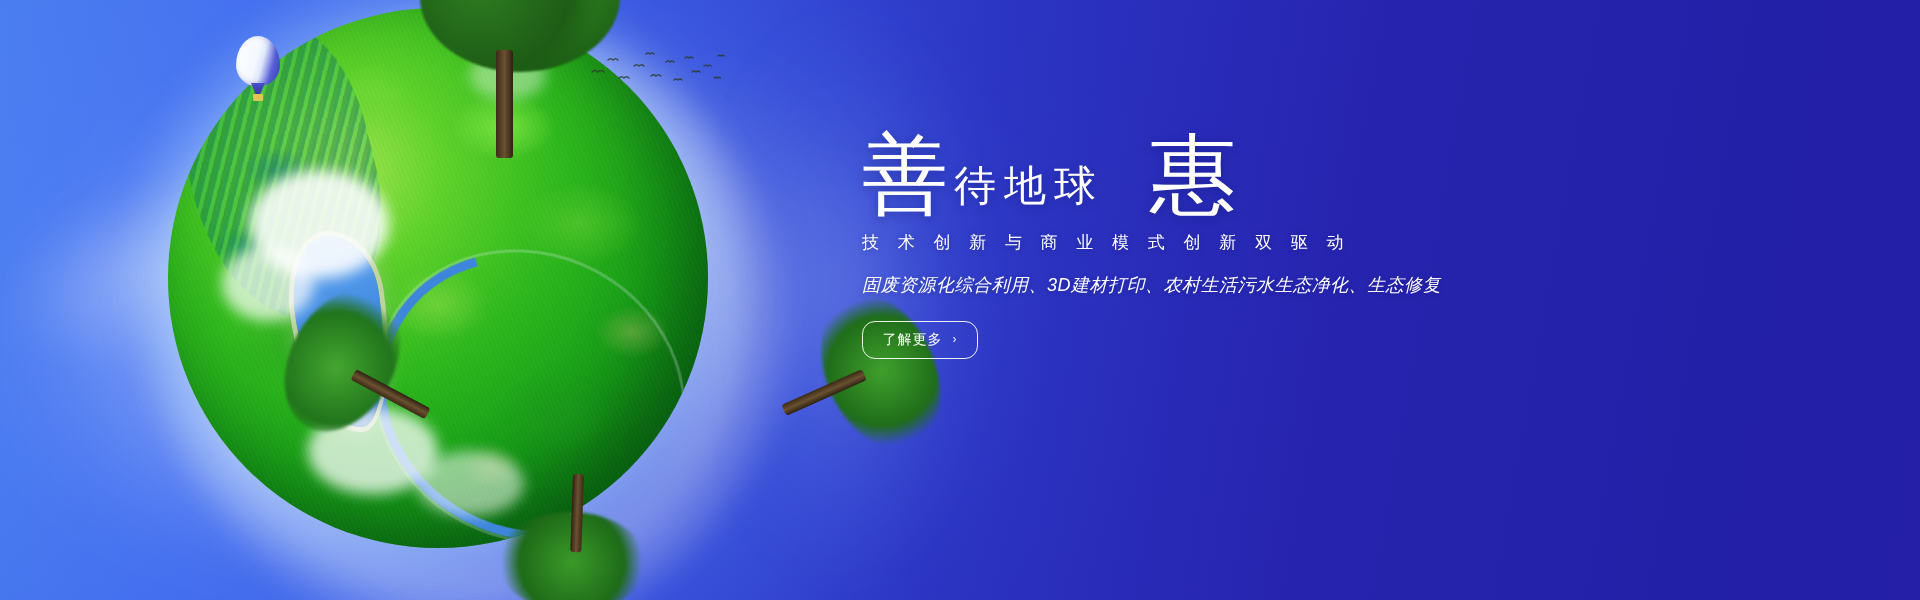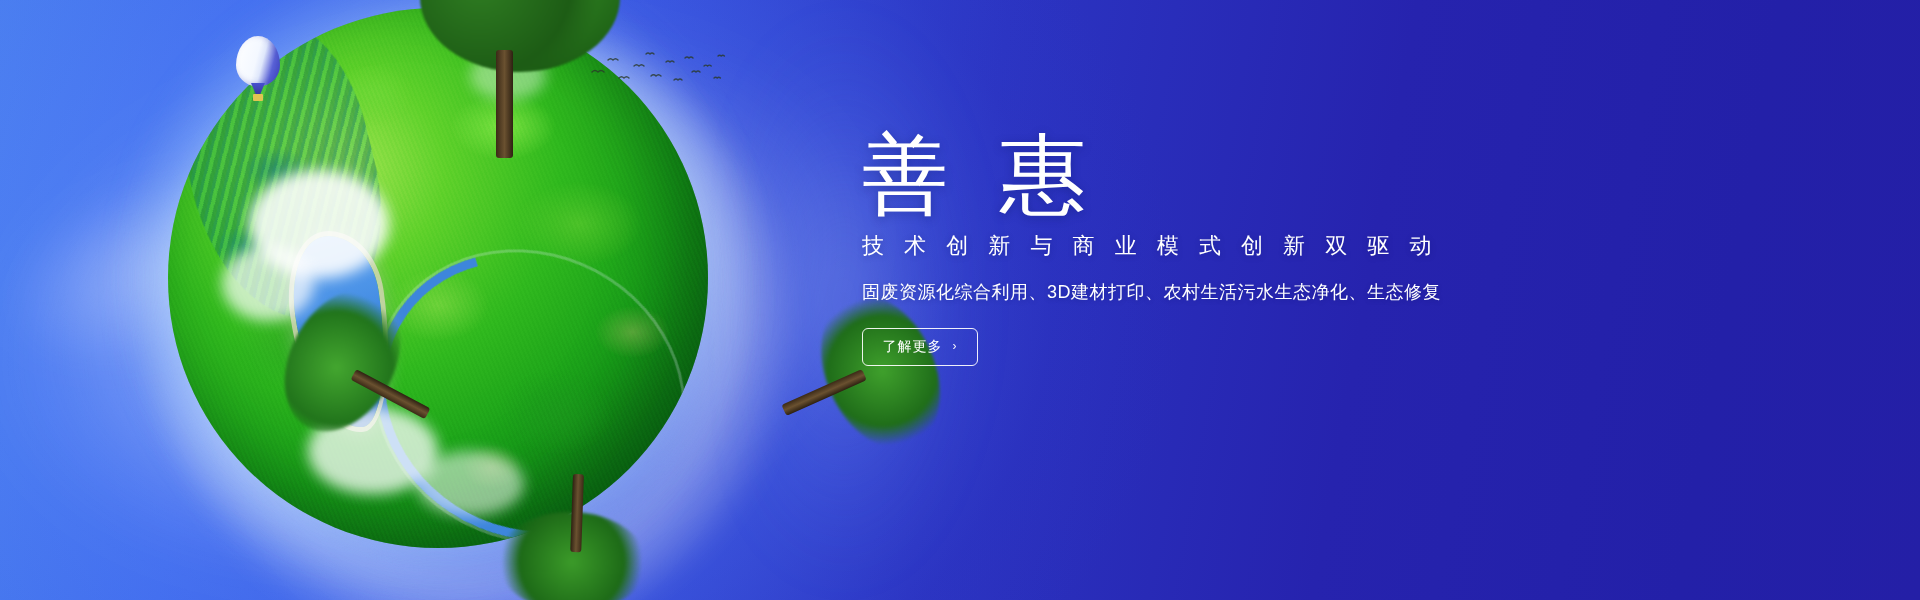--- a/index.html
+++ b/index.html
@@ -229,44 +229,45 @@
     font-family:"Liberation Serif", serif;
     font-size:42px; line-height:1;
     font-weight:400;
     letter-spacing:8px;
   }
   .hl-gap { display:inline-block; width:46px; }
 
   .subtitle {
     margin-top:20px;
     color:#ffffff;
-    font-size:22px;
+    font-size:17px;
     letter-spacing:7px;
     font-weight:400;
     white-space:nowrap;
     text-shadow:0 1px 6px rgba(10,20,90,0.30);
   }
 
   .tagline {
     margin-top:19px;
     color:#ffffff;
     font-size:18px;
     letter-spacing:.5px;
     font-weight:400;
     white-space:nowrap;
     text-shadow:0 1px 5px rgba(10,20,90,0.30);
+    font-style:italic;
   }
 
   .cta {
     margin-top:24px;
     display:inline-flex; align-items:center; justify-content:center;
     gap:10px;
     width:116px; height:38px;
     border:1px solid rgba(255,255,255,0.92);
-    border-radius:6px;
+    border-radius:13px;
     background:transparent;
     color:#ffffff;
     font-size:14px;
     letter-spacing:1px;
     cursor:pointer;
   }
   .cta .chev { font-size:12px; opacity:.95; transform:translateY(-1px); }
 </style>
 </head>
 <body>
@@ -338,20 +339,21 @@
         <path d="M126 32 q1.6 -1.6 3.2 0 q1.6 -1.6 3.2 0"></path>
         <path d="M130 10 q1.6 -1.6 3.2 0 q1.6 -1.6 3.2 0"></path>
       </g>
     </svg>
   </div>
 
   <div class="copy">
 
     <div class="headline">
       <span class="hl-big">善</span>
+      <span class="hl-small">待地球</span>
       <span class="hl-gap"></span>
       <span class="hl-big">惠</span>
     </div>
 
     <div class="subtitle">技 术 创 新 与 商 业 模 式 创 新 双 驱 动</div>
 
     <div class="tagline">固废资源化综合利用、3D建材打印、农村生活污水生态净化、生态修复</div>
 
     <div class="cta">
       <span>了解更多</span>

